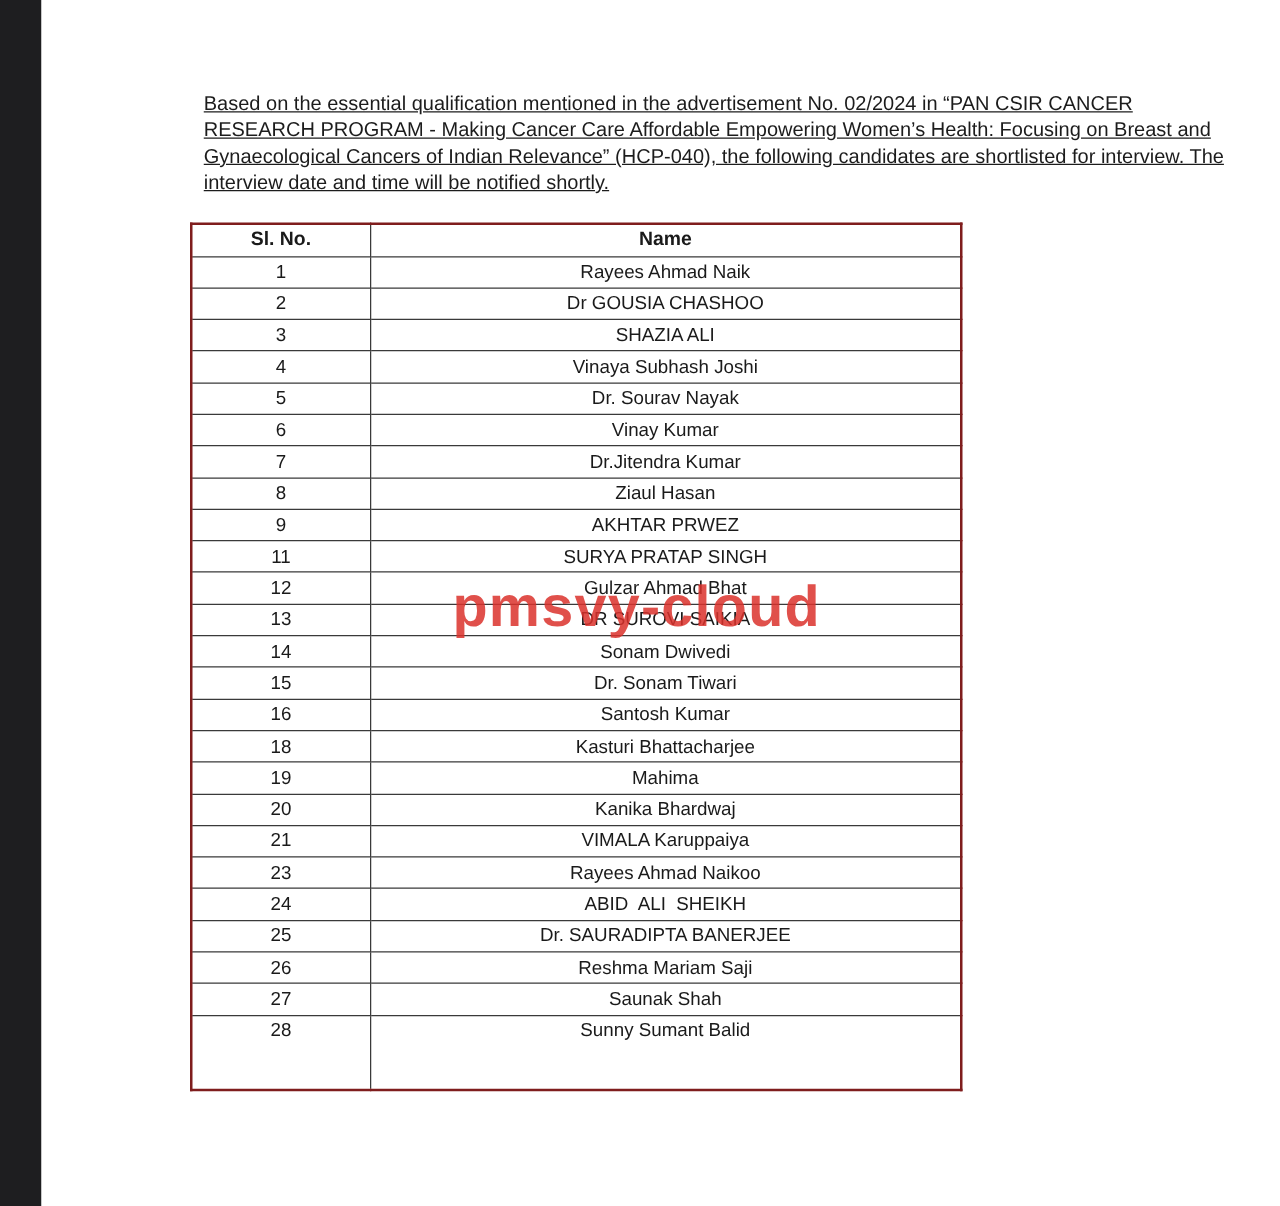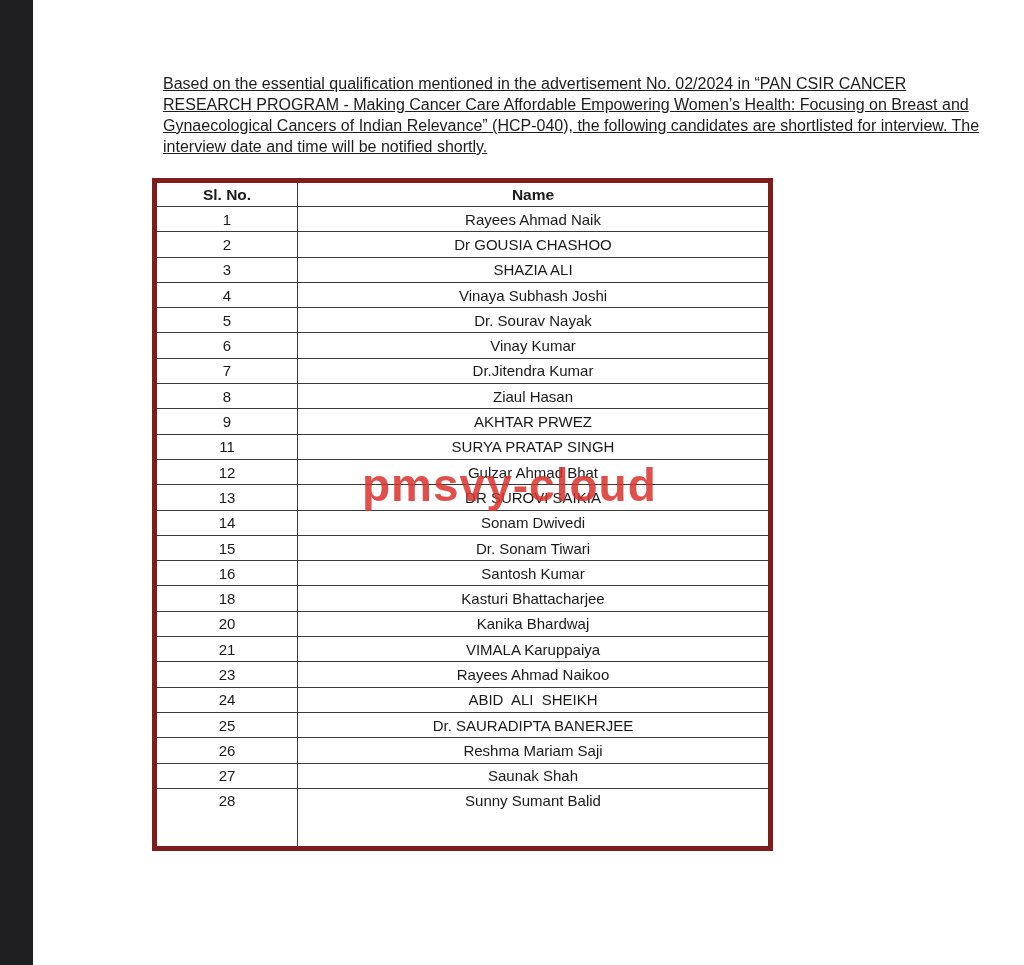--- a/index.html
+++ b/index.html
@@ -36,21 +36,21 @@
   }
   .candidates-table {
     position: absolute;
     left: 152px;
     top: 178px;
     width: 616px;
     border-collapse: collapse;
     table-layout: fixed;
     font-size: 15px;
     color: #1a1a1a;
-    border: 5px solid #7f1d1d;
+    border: 2px solid #7f1d1d;
   }
   .candidates-table th,
   .candidates-table td {
     border: 1px solid #3a3a3a;
     text-align: center;
     vertical-align: middle;
     padding: 0;
     white-space: pre-wrap;
     overflow: hidden;
   }
@@ -150,20 +150,24 @@
       </tr>
       <tr>
         <td>16</td>
         <td>Santosh Kumar</td>
       </tr>
       <tr>
         <td>18</td>
         <td>Kasturi Bhattacharjee</td>
       </tr>
       <tr>
+        <td>19</td>
+        <td>Mahima</td>
+      </tr>
+      <tr>
         <td>20</td>
         <td>Kanika Bhardwaj</td>
       </tr>
       <tr>
         <td>21</td>
         <td>VIMALA Karuppaiya</td>
       </tr>
       <tr>
         <td>23</td>
         <td>Rayees Ahmad Naikoo</td>

